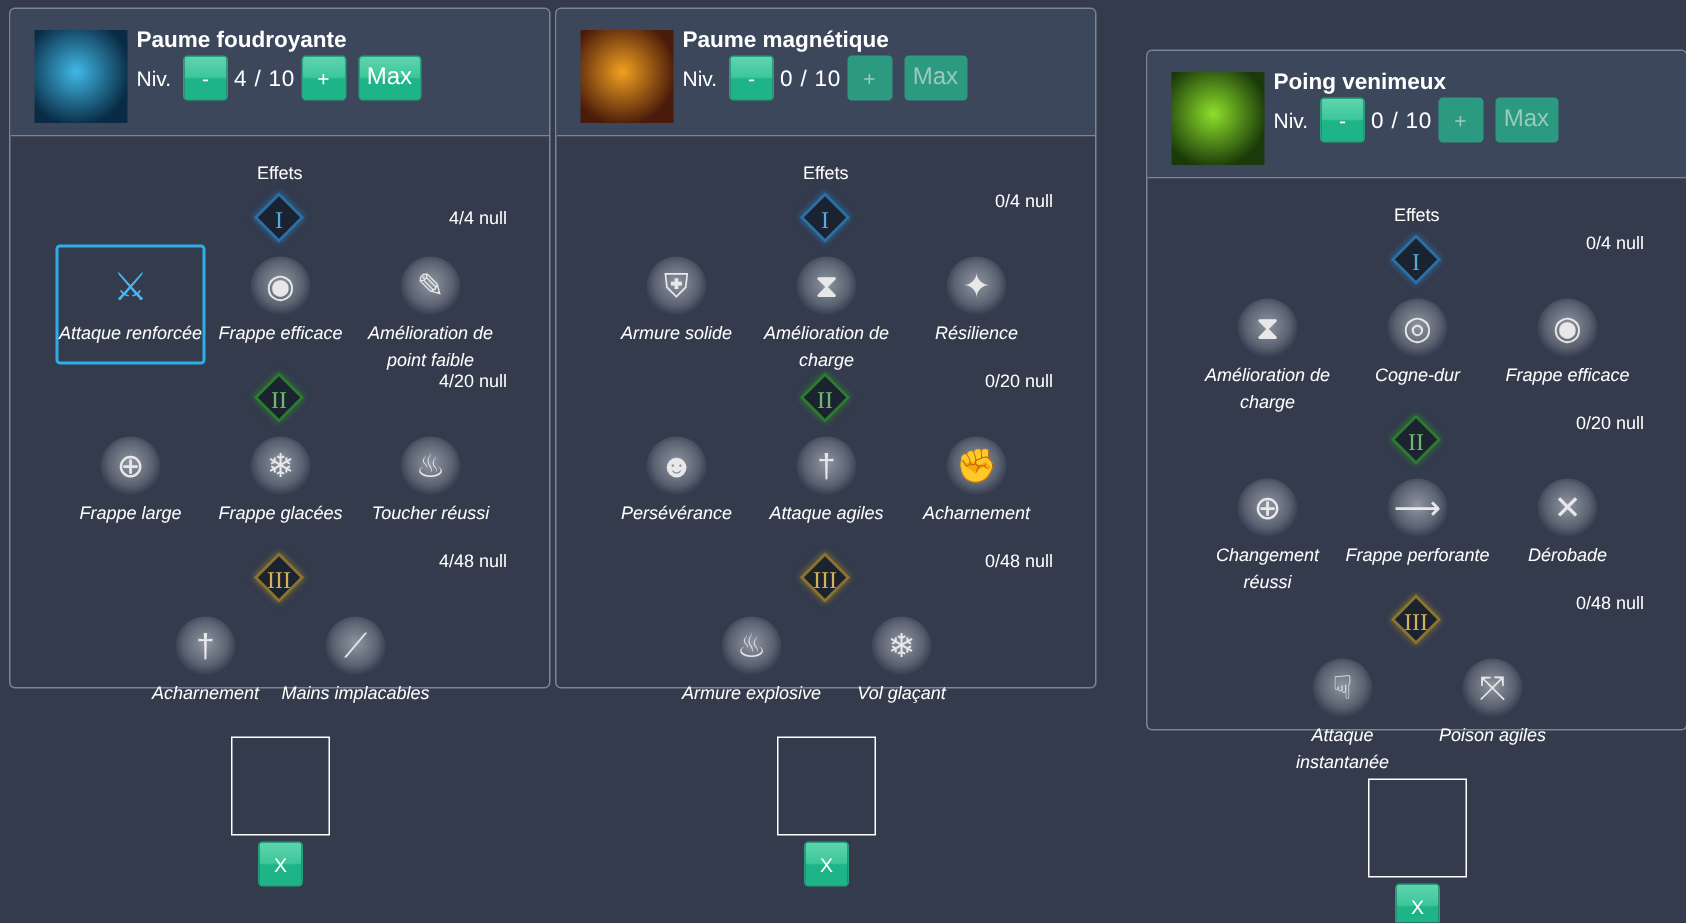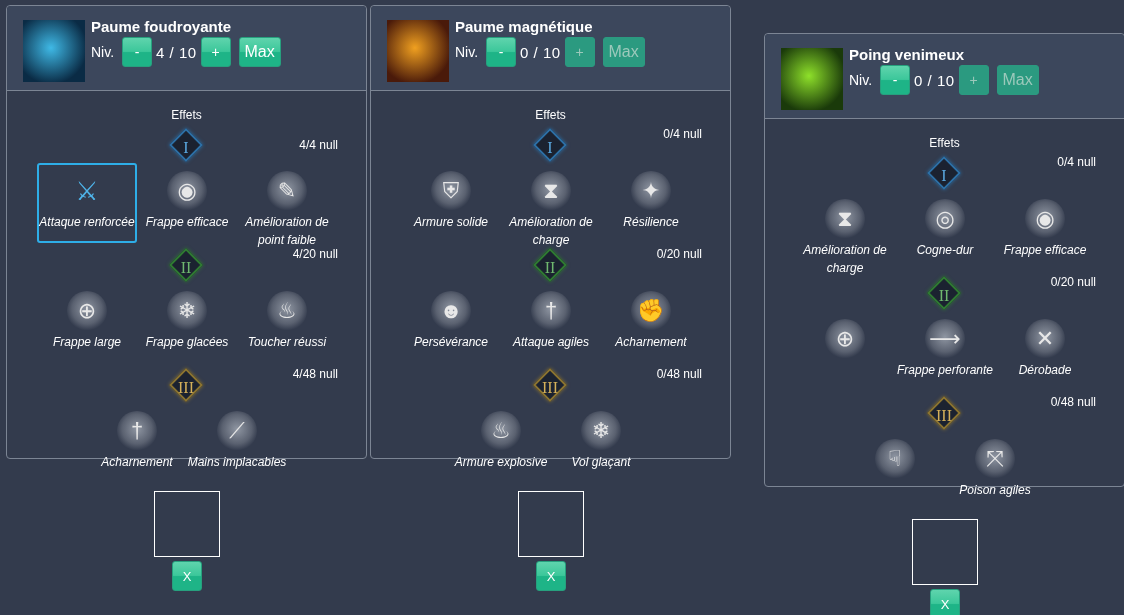--- a/index.html
+++ b/index.html
@@ -295,35 +295,37 @@
           <div class="node" style="left: 230px; top: 80px;">
             <div class="node-icon">◉</div>
             <div class="node-label">Frappe efficace</div>
           </div>
           <div class="tier-diamond tier-2" style="left: 167px; top: 162px;">
             <span>II</span>
           </div>
           <div class="tier-count" style="top: 156px;">0/20 null</div>
           <div class="node" style="left: 30px; top: 200px;">
             <div class="node-icon">⊕</div>
+            <div class="node-label">Changement réussi</div>
           </div>
           <div class="node" style="left: 130px; top: 200px;">
             <div class="node-icon">⟶</div>
             <div class="node-label">Frappe perforante</div>
           </div>
           <div class="node" style="left: 230px; top: 200px;">
             <div class="node-icon">✕</div>
             <div class="node-label">Dérobade</div>
           </div>
           <div class="tier-diamond tier-3" style="left: 167px; top: 282px;">
             <span>III</span>
           </div>
           <div class="tier-count" style="top: 276px;">0/48 null</div>
           <div class="node" style="left: 80px; top: 320px;">
             <div class="node-icon">☟</div>
+            <div class="node-label">Attaque instantanée</div>
           </div>
           <div class="node" style="left: 180px; top: 320px;">
             <div class="node-icon">⤧</div>
             <div class="node-label">Poison agiles</div>
           </div>
         </div>
       <div class="slot-box" style="left: 147px; top: 400px;"></div>
       <div class="btn x-btn" style="left: 165px; top: 470px;">X</div>
     </div>
   </div>

